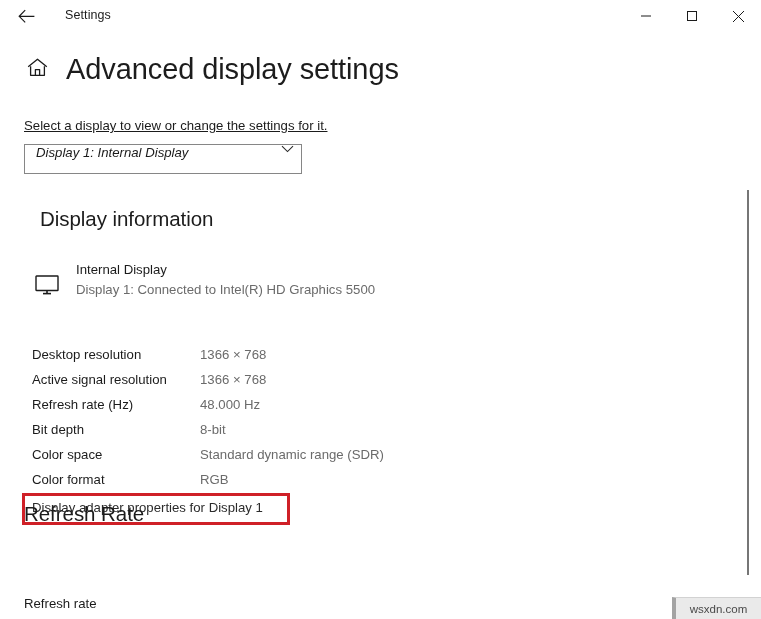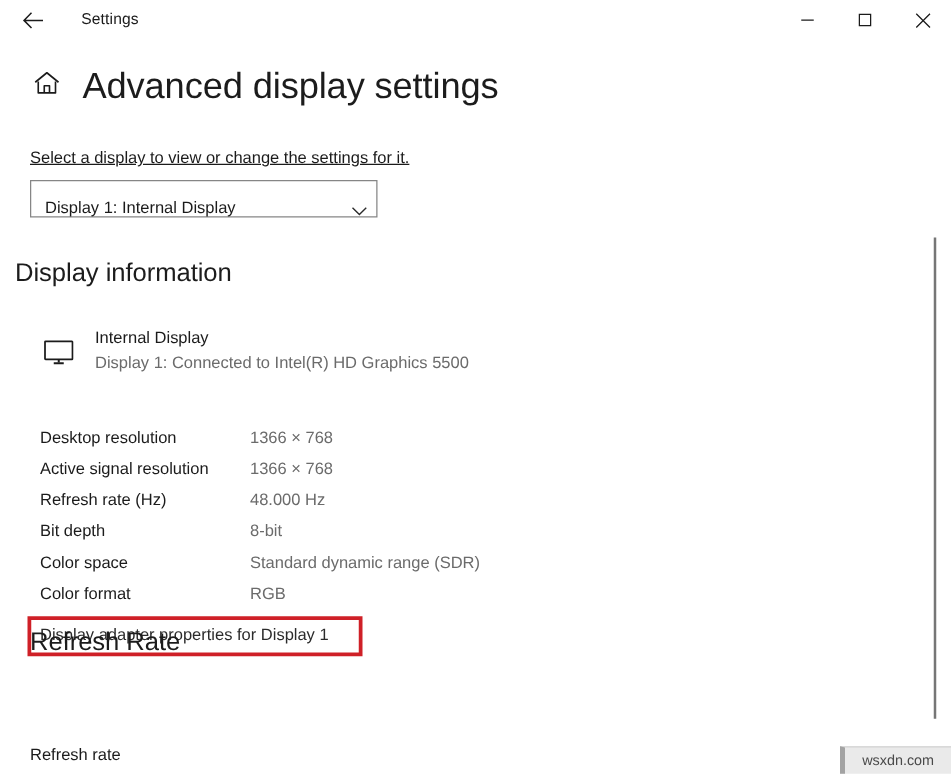--- a/index.html
+++ b/index.html
@@ -103,21 +103,22 @@
   .combo {
     position: absolute;
     left: 24px;
     top: 112px;
     width: 278px;
     height: 30px;
     border: 1px solid #868686;
     background: #ffffff;
     box-sizing: border-box;
     display: flex;
-    align-items: flex-end;
+    align-items: flex-start;
+    font-style: italic;
   }
   .combo-value {
     font-size: 13.2px;
     color: #1b1b1b;
     margin-left: 11px;
     flex: 1;
   }
   .combo-arrow {
     width: 28px;
     display: flex;
@@ -125,30 +126,30 @@
     justify-content: center;
   }
 
   .section-title {
     position: absolute;
     font-size: 20.5px;
     font-weight: 300;
     color: #1c1c1c;
     letter-spacing: -0.05px;
   }
-  #display-info-title { left: 12px; top: 175px; }
+  #display-info-title { left: 40px; top: 175px; }
   #refresh-rate-title { left: 24px; top: 470px; }
 
   
   .monitor-row {
     position: absolute;
     left: 32px;
     top: 228px;
     display: flex;
-    align-items: center;
+    align-items: flex-end;
   }
   .monitor-icon {
     width: 30px;
     height: 28px;
     margin-top: 4px;
     margin-right: 14px;
     display: flex;
     align-items: center;
     justify-content: center;
   }
@@ -167,20 +168,21 @@
   
   .info-table {
     position: absolute;
     left: 32px;
     top: 310px;
     width: 480px;
   }
   .info-row {
     display: flex;
     height: 25px;
+    align-items: center;
   }
   .info-label {
     width: 168px;
     font-size: 13.2px;
     color: #1b1b1b;
     flex: none;
   }
   .info-value {
     font-size: 13.2px;
     color: #6b6b6b;

